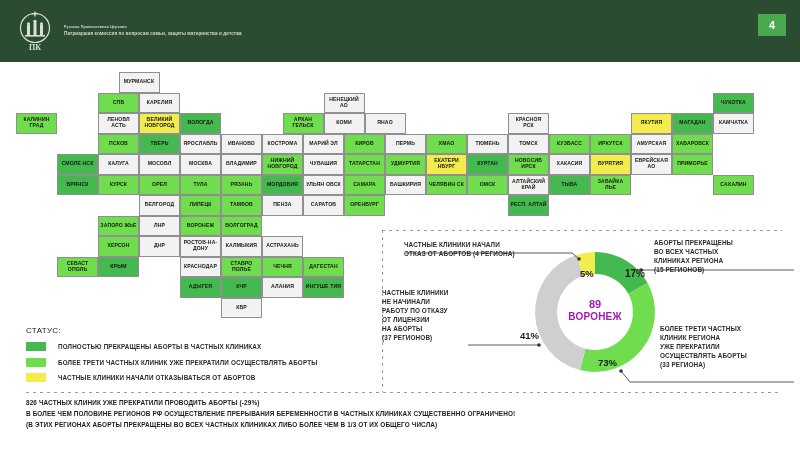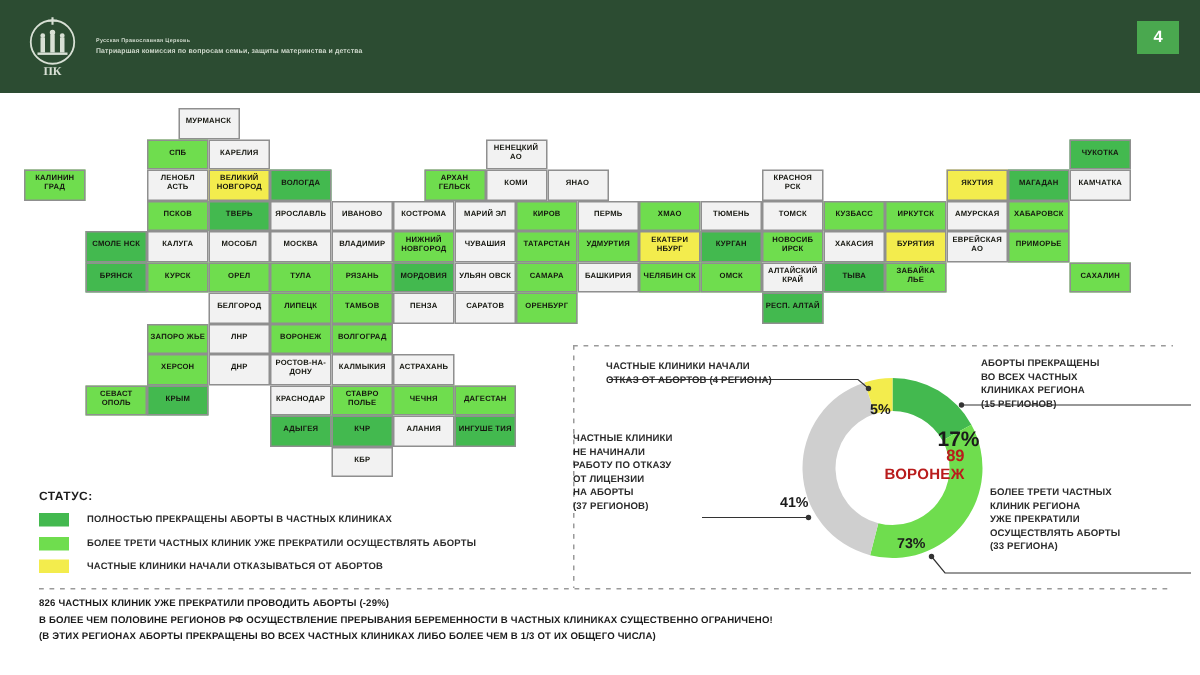--- a/index.html
+++ b/index.html
@@ -62,37 +62,37 @@
     background-size:7px 1px;background-repeat:repeat-x;
   }
   .dots-v{
     position:absolute;width:1px;
     background-image:linear-gradient(to bottom,#9a9a9a 0 3px,transparent 3px 7px);
     background-size:1px 7px;background-repeat:repeat-y;
   }
 
   
   .legend{position:absolute;left:26px;top:326px;width:350px;}
-  .legend-title{font-size:8px;font-weight:bold;color:#1b1b1b;letter-spacing:.3px;margin-bottom:7px;}
+  .legend-title{font-size:8px;font-weight:normal;color:#1b1b1b;letter-spacing:.3px;margin-bottom:7px;}
   .legend-row{display:flex;align-items:center;margin-bottom:6.5px;}
   .sw{width:20px;height:9px;flex:none;margin-right:12px;}
   .legend-label{font-size:6.3px;font-weight:bold;color:#2b2b2b;letter-spacing:.15px;}
 
   
   .donut-area{position:absolute;left:382px;top:232px;width:418px;height:160px;}
   .donut-svg{position:absolute;left:0;top:0;}
   .cen{
-    position:absolute;left:165px;top:66px;width:96px;text-align:right;
-    font-weight:bold;color:#b91c1c;line-height:1.15;
+    position:absolute;left:165px;top:66px;width:96px;text-align:center;
+    font-weight:bold;color:#a21caf;line-height:1.15;
   }
   .cen .n{font-size:11px;display:block;}
   .cen .u{font-size:10px;display:block;letter-spacing:.2px;}
 
   .pct{position:absolute;font-weight:bold;color:#1b1b1b;}
-  .pct-17{left:243px;top:52px;font-size:14px;}
+  .pct-17{left:243px;top:36px;font-size:10px;}
   .pct-5{left:198px;top:36px;font-size:9.5px;}
   .pct-41{left:138px;top:98px;font-size:9.5px;}
   .pct-37{left:216px;top:125px;font-size:9.5px;}
 
   .cal{position:absolute;font-size:6.4px;font-weight:bold;color:#2b2b2b;line-height:1.42;letter-spacing:.1px;}
   .cal-a{left:22px;top:8px;width:170px;}
   .cal-b{left:0px;top:56px;width:118px;}
   .cal-c{left:272px;top:6px;width:140px;}
   .cal-d{left:278px;top:92px;width:140px;}
 

